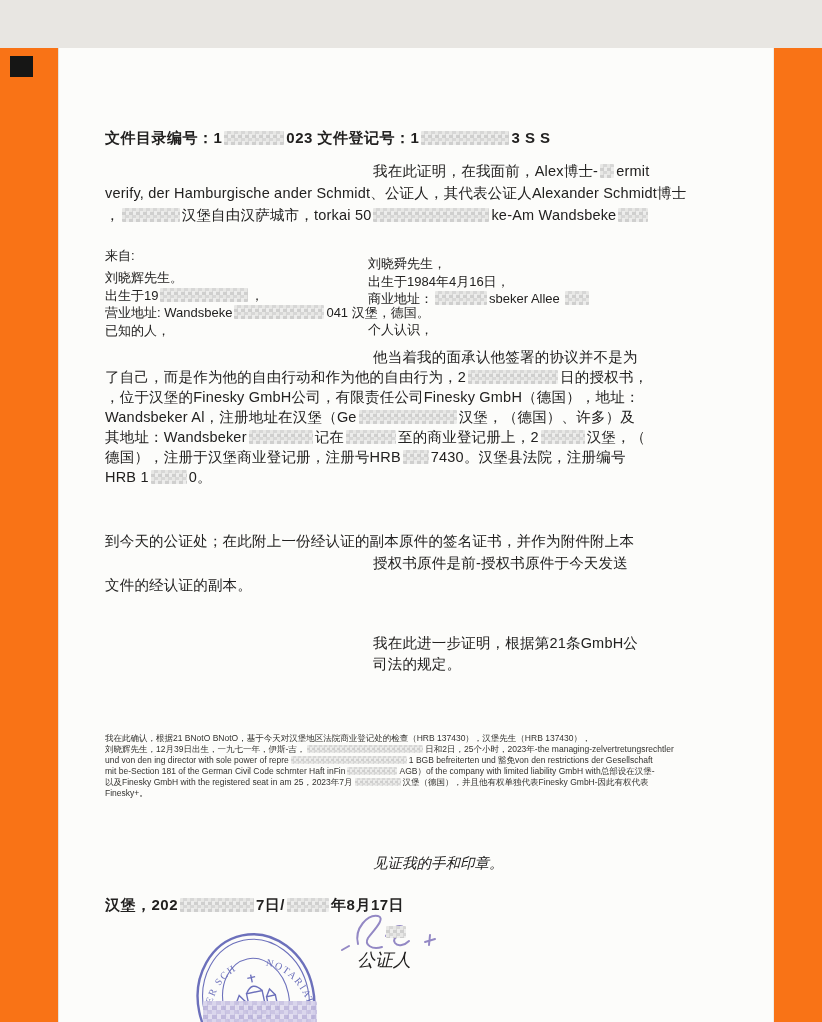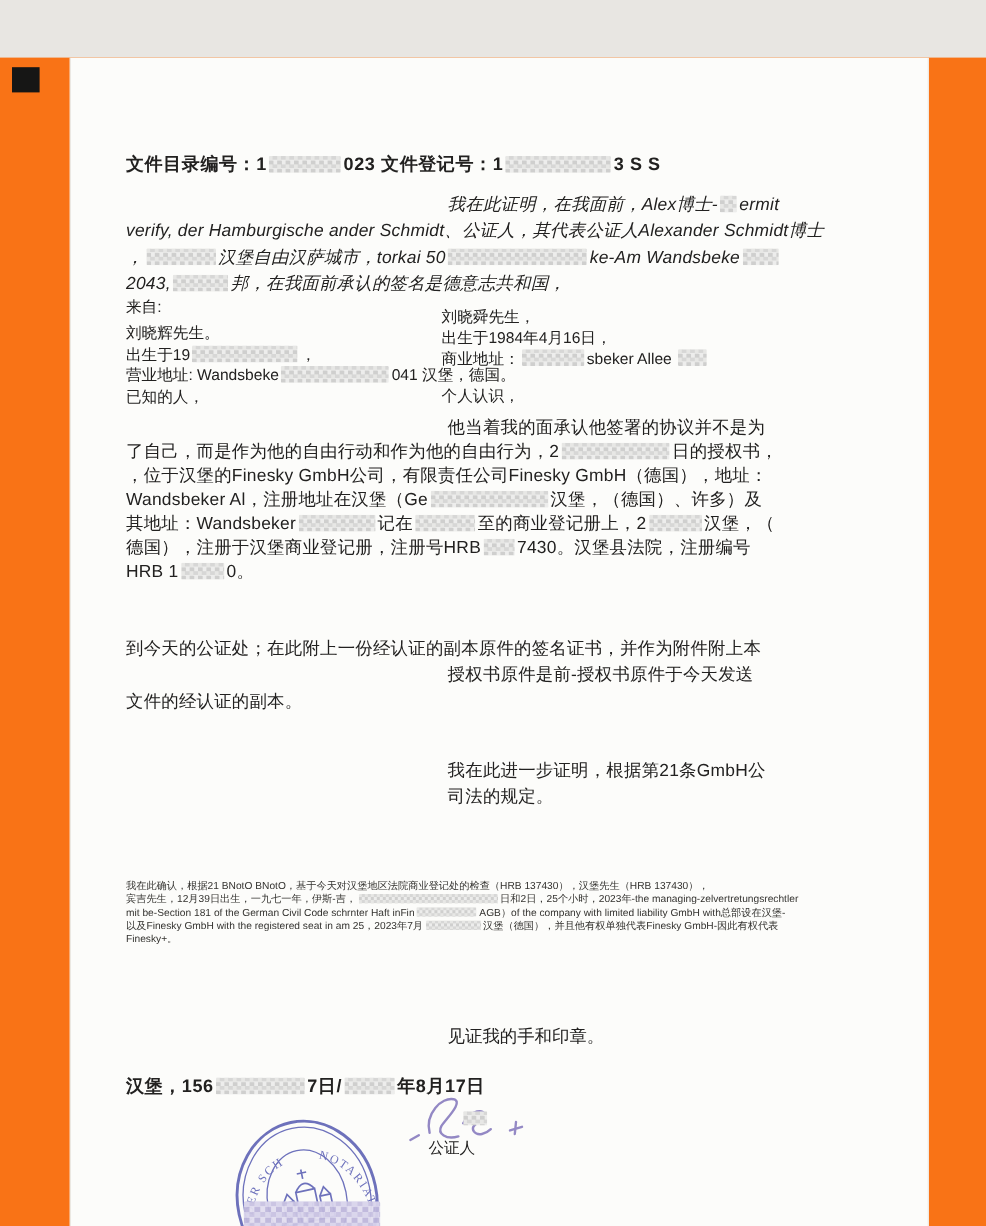--- a/index.html
+++ b/index.html
@@ -26,22 +26,22 @@
   .header-ln { font-size:15px; font-weight:700; letter-spacing:.5px; line-height:20px; }
 
   .col-ln { height:17.5px; line-height:17.5px; font-size:13px; font-weight:500; }
   .gap-top { margin-top:13px; }
 
   .p2-ln { height:20px; line-height:20px; font-size:14.5px; font-weight:500; letter-spacing:.2px; }
 
   .fp-ln { height:11px; line-height:11px; font-size:8.5px; font-weight:400; letter-spacing:0; color:#33322f; }
 
   .date-ln { font-size:15px; font-weight:700; letter-spacing:.5px; }
-  .witness-ln { font-size:14.5px; font-weight:500; }
-  .notary-ln { font-size:13px; font-weight:500; }
+  .witness-ln { font-size:14.5px; font-weight:500;font-style:italic; }
+  .notary-ln { font-size:18px; font-weight:500;font-style:italic; }
 
   
   .rd {
     display:inline-block; height:14px; vertical-align:-2px; margin:0 2px;
     background-image: conic-gradient(#d7d7d6 25%, #ededec 0 50%, #cfcfce 0 75%, #e7e7e5 0);
     background-size:7px 7px; border-radius:1px; filter:blur(.4px);
   }
   .fp-ln .rd { height:8px; vertical-align:-1px; background-size:5px 5px; }
   .rd-abs { position:absolute; margin:0; }
   .rd-purple {
@@ -57,25 +57,24 @@
 </style>
 </head>
 <body>
 
 <div class="screen">
   <div class="paper"></div>
   <div class="corner-mark"></div>
 
   <div class="blk header-ln" style="left:105px; top:80px;"><span>文件目录编号：1</span><span class="rd" style="width: 60px;"></span><span>023 文件登记号：1</span><span class="rd" style="width: 88px;"></span><span>3 S S</span></div>
 
-  <div class="blk" style="left:105px; top:112px;font-style:italic;">
+  <div class="blk" style="left:105px; top:112px;">
     <div class="ln body-ln indent"><span>我在此证明，在我面前，Alex博士-</span><span class="rd" style="width: 14px;"></span><span>ermit</span></div>
     <div class="ln body-ln"><span>verify, der Hamburgische ander Schmidt、公证人，其代表公证人Alexander Schmidt博士</span></div>
     <div class="ln body-ln"><span>，</span><span class="rd" style="width: 58px;"></span><span>汉堡自由汉萨城市，torkai 50</span><span class="rd" style="width: 116px;"></span><span>ke-Am Wandsbeke</span><span class="rd" style="width: 30px;"></span></div>
-    <div class="ln body-ln"><span>2043,</span><span class="rd" style="width: 46px;"></span><span>邦，在我面前承认的签名是德意志共和国，</span></div>
   </div>
 
   <div class="blk col-ln" style="left:105px; top:199px;">来自:</div>
 
   <div class="blk" style="left:105px; top:221px;">
     <div class="ln col-ln">刘晓辉先生。</div>
     <div class="ln col-ln"><span>出生于19</span><span class="rd" style="width: 88px;"></span><span>，</span></div>
     <div class="ln col-ln"><span>营业地址: Wandsbeke</span><span class="rd" style="width: 90px;"></span><span>041 汉堡，德国。</span></div>
     <div class="ln col-ln">已知的人，</div>
   </div>
@@ -103,29 +102,30 @@
     <div class="ln body-ln"><span>文件的经认证的副本。</span></div>
   </div>
 
   <div class="blk" style="left:373px; top:585px;">
     <div class="ln body-ln" style="height:21px;line-height:21px;">我在此进一步证明，根据第21条GmbH公</div>
     <div class="ln body-ln" style="height:21px;line-height:21px;">司法的规定。</div>
   </div>
 
   <div class="blk" style="left:105px; top:685px;">
     <div class="ln fp-ln">我在此确认，根据21 BNotO BNotO，基于今天对汉堡地区法院商业登记处的检查（HRB 137430），汉堡先生（HRB 137430），</div>
-    <div class="ln fp-ln"><span>宾吉先生，12月39日出生，一九七一年，伊斯-吉，</span><span class="rd" style="width: 116px;"></span><span>日和2日，25个小时，2023年-the managing-zelvertretungsrechtler</span></div>
+    <div class="ln fp-ln"><span>刘晓辉先生，12月39日出生，一九七一年，伊斯-吉，</span><span class="rd" style="width: 116px;"></span><span>日和2日，25个小时，2023年-the managing-zelvertretungsrechtler</span></div>
+    <div class="ln fp-ln"><span>und von den ing director with sole power of repre</span><span class="rd" style="width: 116px;"></span><span>1 BGB befreiterten und 豁免von den restrictions der Gesellschaft</span></div>
     <div class="ln fp-ln"><span>mit be-Section 181 of the German Civil Code schrnter Haft inFin</span><span class="rd" style="width: 50px;"></span><span>AGB）of the company with limited liability GmbH with总部设在汉堡-</span></div>
     <div class="ln fp-ln"><span>以及Finesky GmbH with the registered seat in am 25，2023年7月</span><span class="rd" style="width: 46px;"></span><span>汉堡（德国），并且他有权单独代表Finesky GmbH-因此有权代表</span></div>
     <div class="ln fp-ln">Finesky+。</div>
   </div>
 
   <div class="blk witness-ln" style="left:373px; top:806px;">见证我的手和印章。</div>
 
-  <div class="blk date-ln" style="left:105px; top:848px;"><span>汉堡，156</span><span class="rd" style="width: 74px;"></span><span>7日/</span><span class="rd" style="width: 42px;"></span><span>年8月17日</span></div>
+  <div class="blk date-ln" style="left:105px; top:848px;"><span>汉堡，202</span><span class="rd" style="width: 74px;"></span><span>7日/</span><span class="rd" style="width: 42px;"></span><span>年8月17日</span></div>
 
   <svg class="signature" width="130" height="54" viewBox="0 0 130 54">
     <g fill="none" stroke="#8579bd" stroke-width="2" stroke-linecap="round" opacity="0.88">
       <path d="M14,42 l7,-4"></path>
       <path d="M30,36 C26,20 40,6 50,8 C58,10 46,22 40,30 C36,37 44,42 54,39"></path>
       <path d="M58,28 C64,17 77,15 75,22 C73,28 63,29 67,35 C70,39 77,37 81,33"></path>
       <path d="M97,34 l10,-3 M102,27 l-1,10"></path>
     </g>
   </svg>
   <span class="rd rd-abs sig-patch"></span>

